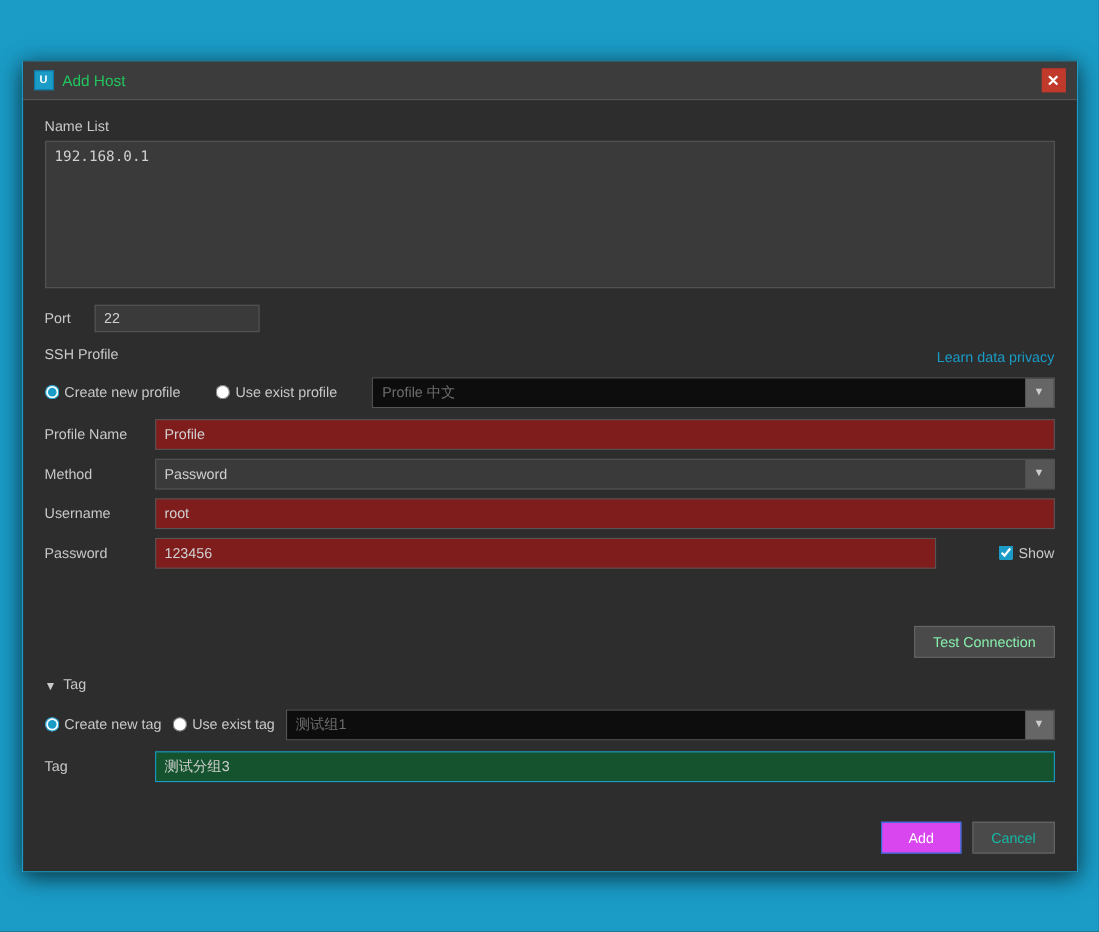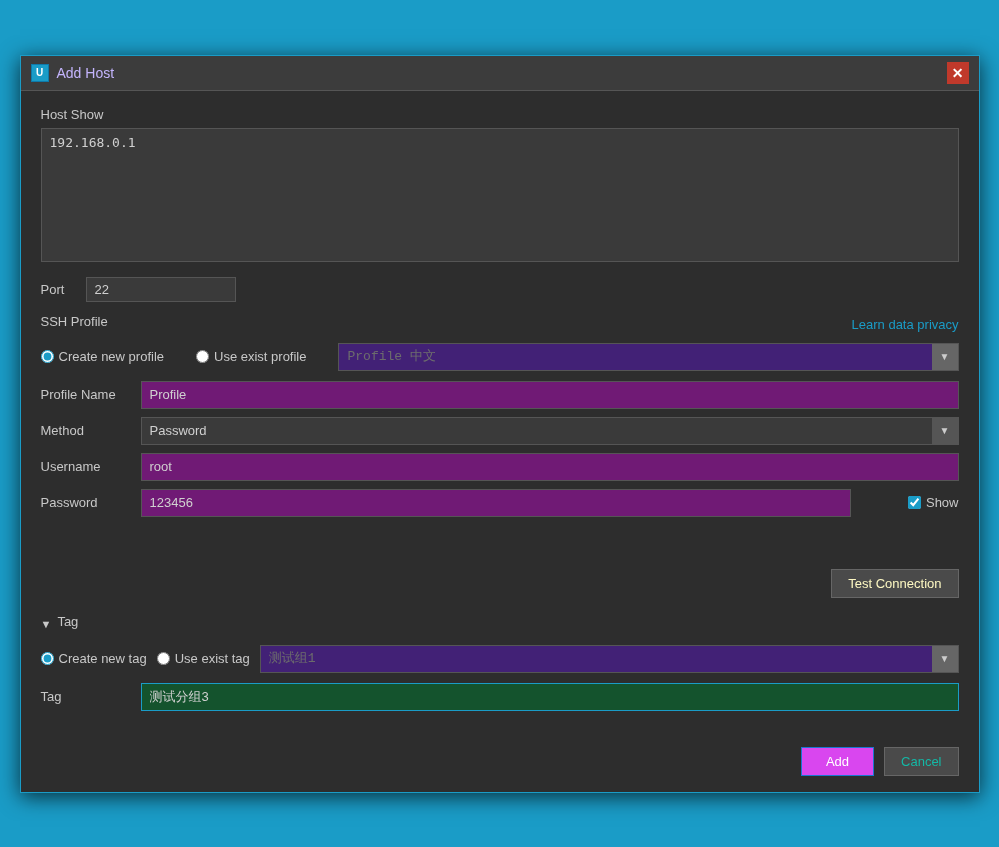--- a/index.html
+++ b/index.html
@@ -39,21 +39,21 @@
       background: #1a9cc7;
       border: 1px solid #0e7aaa;
       display: flex;
       align-items: center;
       justify-content: center;
       font-weight: bold;
       color: white;
       font-size: 10px;
     }
     .title-text {
-      color: #c4b5fd;
+      color: #22c55e;
       font-size: 14px;
     }
     .close-btn {
       width: 22px;
       height: 22px;
       background: #c0392b;
       border: none;
       color: white;
       cursor: pointer;
       display: flex;
@@ -143,21 +143,21 @@
       gap: 0;
     }
     .form-label {
       min-width: 100px;
       color: #c8c8c8;
       font-size: 13px;
       padding-right: 10px;
     }
     .form-input {
       flex: 1;
-      background: #701a75;
+      background: #7f1d1d;
       border: 1px solid #555;
       color: #d0d0d0;
       font-size: 13px;
       padding: 5px 8px;
       height: 28px;
       outline: none;
     }
     .method-select {
       flex: 1;
       background: #3a3a3a;
@@ -217,21 +217,21 @@
     }
     .test-btn-row {
       display: flex;
       justify-content: flex-end;
       margin-top: 8px;
       margin-bottom: 4px;
     }
     .test-btn {
       background: #4a4a4a;
       border: 1px solid #666;
-      color: #fef9c3;
+      color: #86efac;
       padding: 6px 16px;
       cursor: pointer;
       font-size: 13px;
       margin-top: 36px;
     }
     .tag-section {
       display: flex;
       flex-direction: column;
     }
     .tag-header {
@@ -287,28 +287,27 @@
     .dropdown-with-arrow {
       flex: 1;
       position: relative;
       display: flex;
       align-items: center;
     }
     .dropdown-with-arrow select {
       width: 100%;
       appearance: none;
       -webkit-appearance: none;
-      background: #4c1d95;
+      background: #000000;
       border: 1px solid #666;
       color: #888;
       font-size: 13px;
       padding: 4px 8px;
       height: 28px;
       outline: none;
-      font-family: Liberation Mono, monospace;
     }
     .dropdown-arrow-btn {
       position: absolute;
       right: 1px;
       top: 1px;
       bottom: 1px;
       width: 26px;
       background: #666;
       display: flex;
       align-items: center;
@@ -329,21 +328,21 @@
         <span>U</span>
       </div>
       <span class="title-text">Add Host</span>
     </div>
     <button class="close-btn">✕</button>
   </div>
 
   <div class="dialog-body">
 
     <div>
-      <div class="section-label">Host Show</div>
+      <div class="section-label">Name List</div>
       <textarea class="host-list-textarea" style="">192.168.0.1</textarea>
     </div>
 
     <div class="port-row">
       <span class="port-label">Port</span>
       <input type="text" class="port-input" value="22" style="">
     </div>
 
     <div class="ssh-section">
       <div class="ssh-header">

